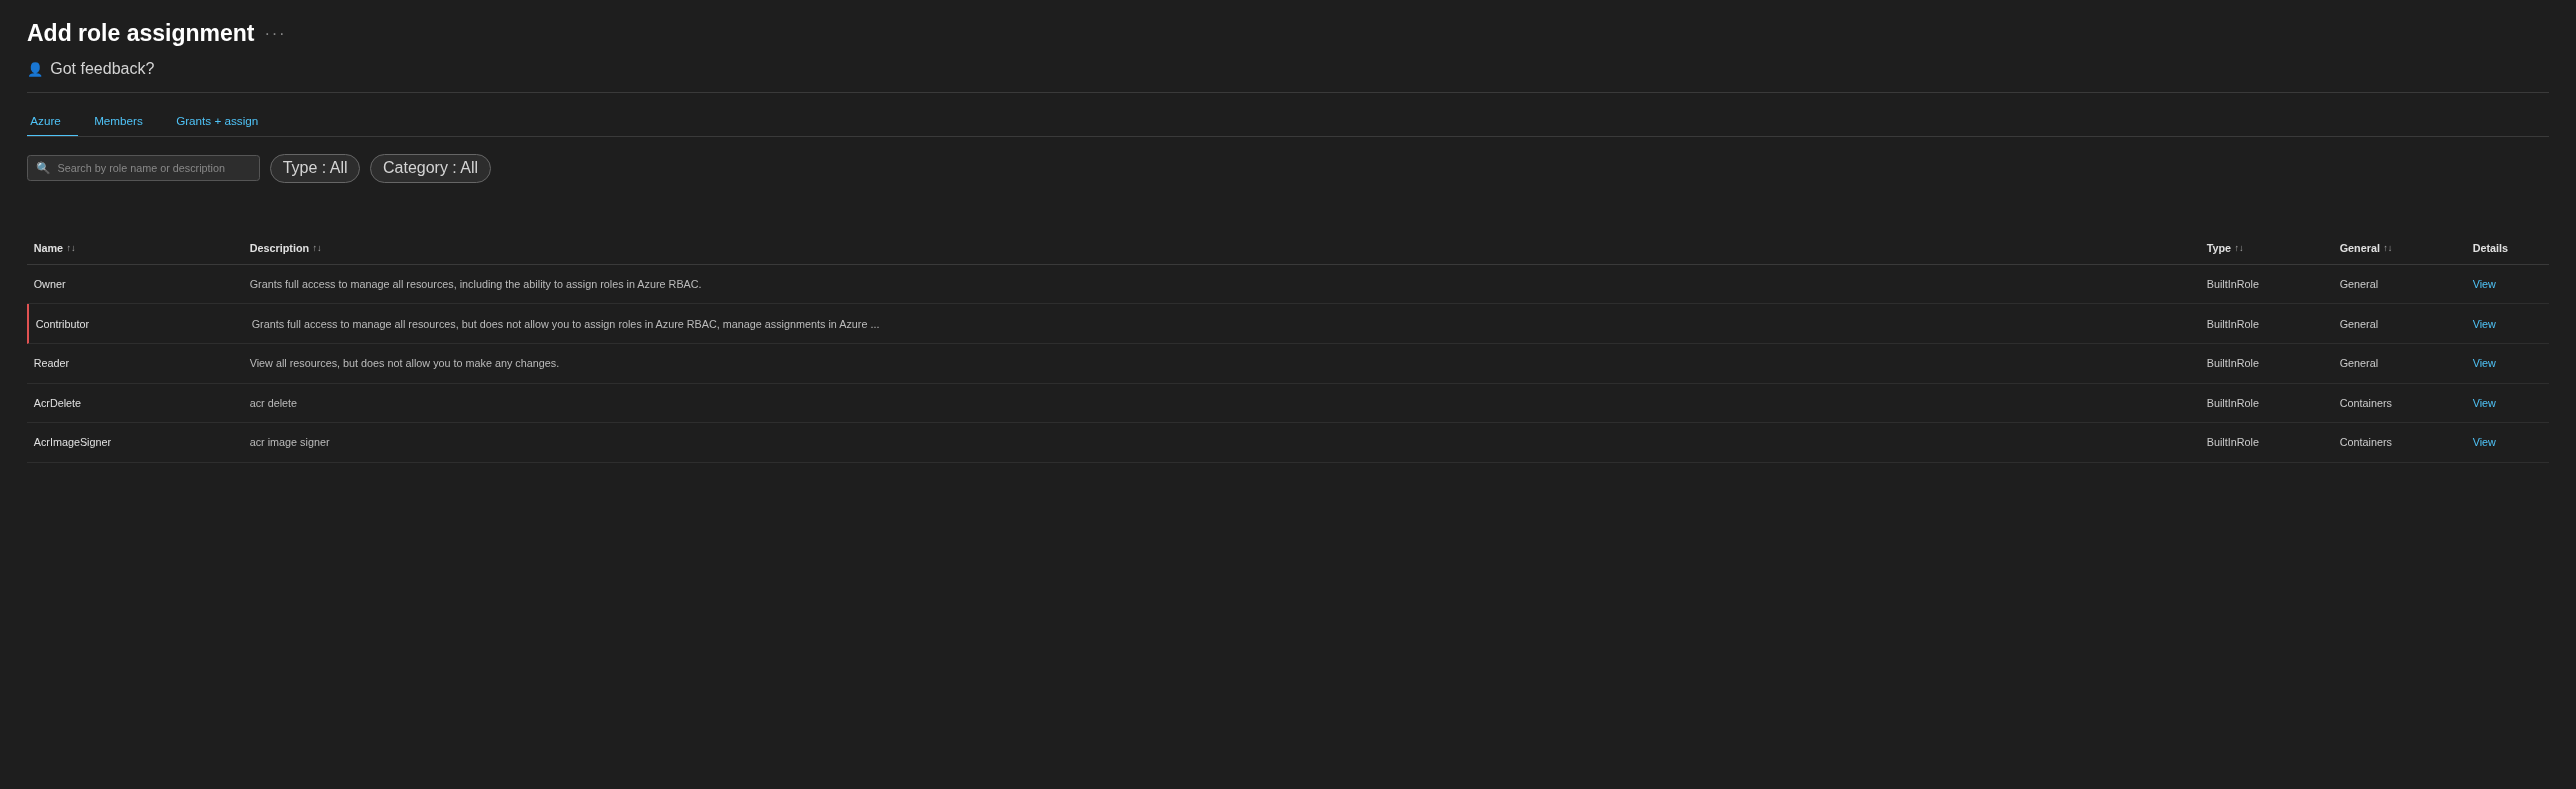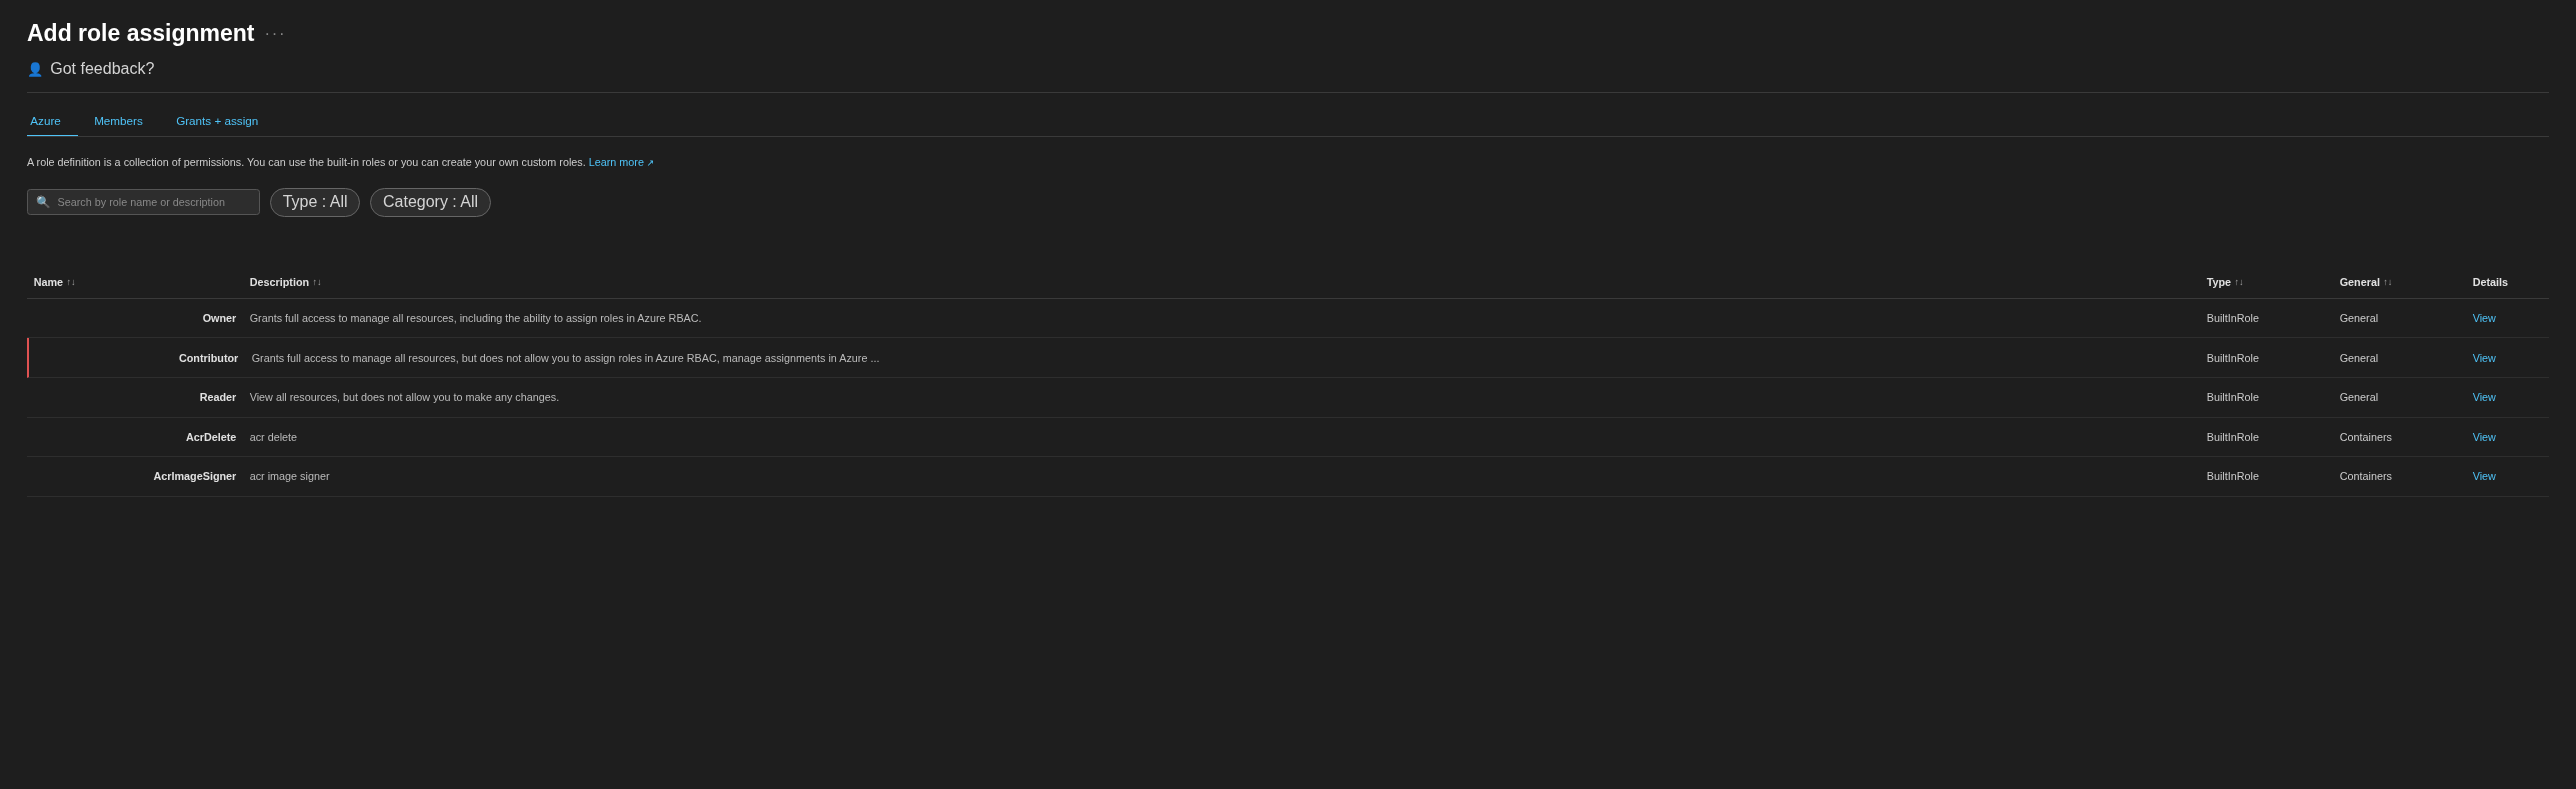--- a/index.html
+++ b/index.html
@@ -161,23 +161,22 @@
       padding: 8.3px 0;
       border-bottom: 0.8px solid #2e2e2e;
       align-items: center;
     }
     .table-cell {
       padding: 5px 6.7px;
       font-size: 10.8px;
       color: #cccccc;
     }
     .table-cell.name {
-      font-weight: 700;
+      font-weight: 400;
       color: #e0e0e0;
-      text-align: right;
     }
     .table-cell.description {
       color: #bbbbbb;
       overflow: hidden;
       text-overflow: ellipsis;
       white-space: nowrap;
     }
     .table-cell.view-link {
       color: #4fc3f7;
       cursor: pointer;
@@ -204,24 +203,20 @@
       <span>Azure</span>
     </div>
     <div class="tab">
       <span>Members</span>
     </div>
     <div class="tab">
       <span>Grants + assign</span>
     </div>
   </div>
 
-  <div class="description-section">
-    <span>A role definition is a collection of permissions. You can use the built-in roles or you can create your own custom roles.</span>
-    <a class="learn-more">Learn more</a>
-  </div>
 
   <div class="filter-row">
     <div class="search-box">
       <span class="search-icon">🔍</span>
       <input class="search-input" type="text" placeholder="Search by role name or description" style="">
     </div>
     <div class="filter-pill">
       <span class="label">Type : All</span>
     </div>
     <div class="filter-pill">

